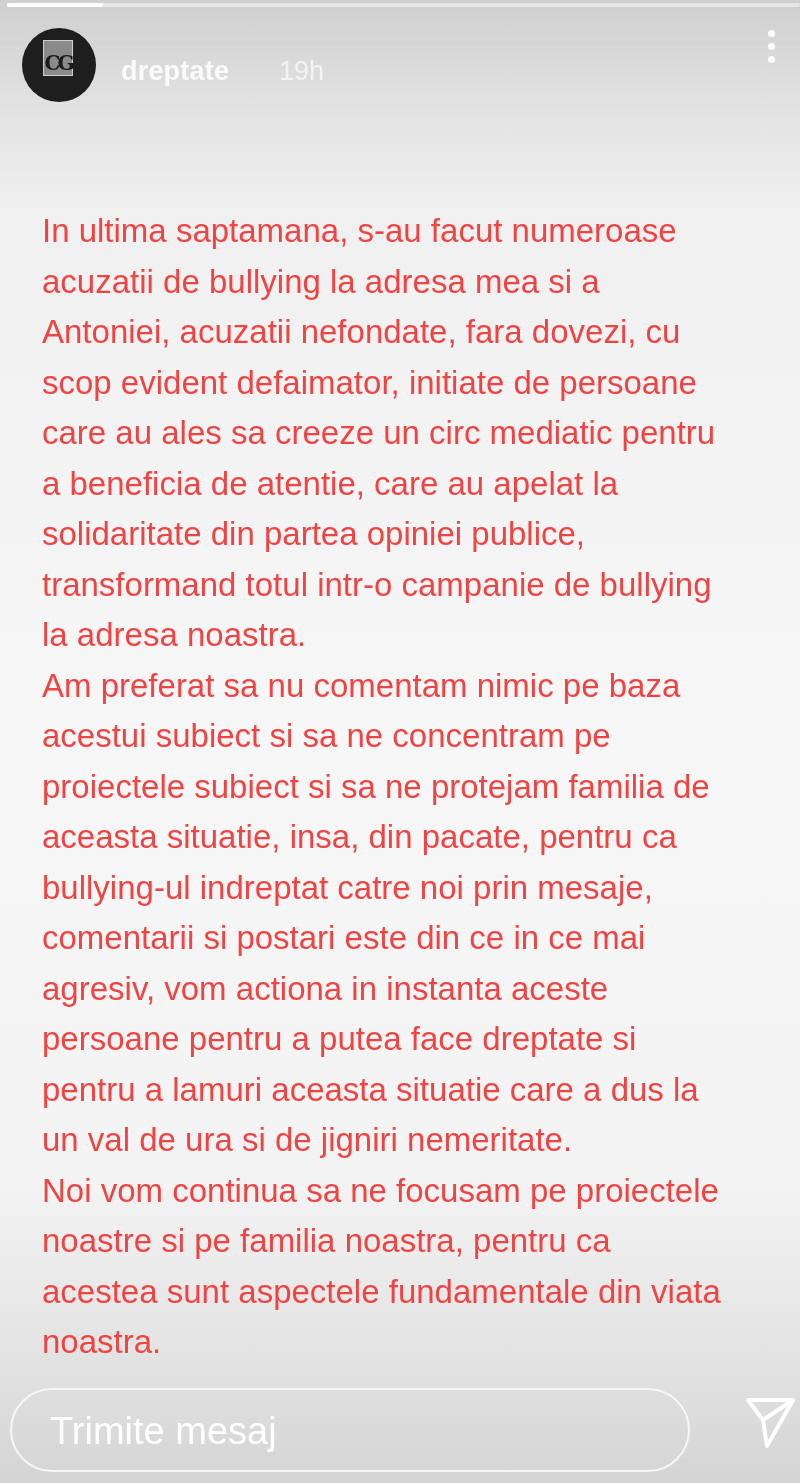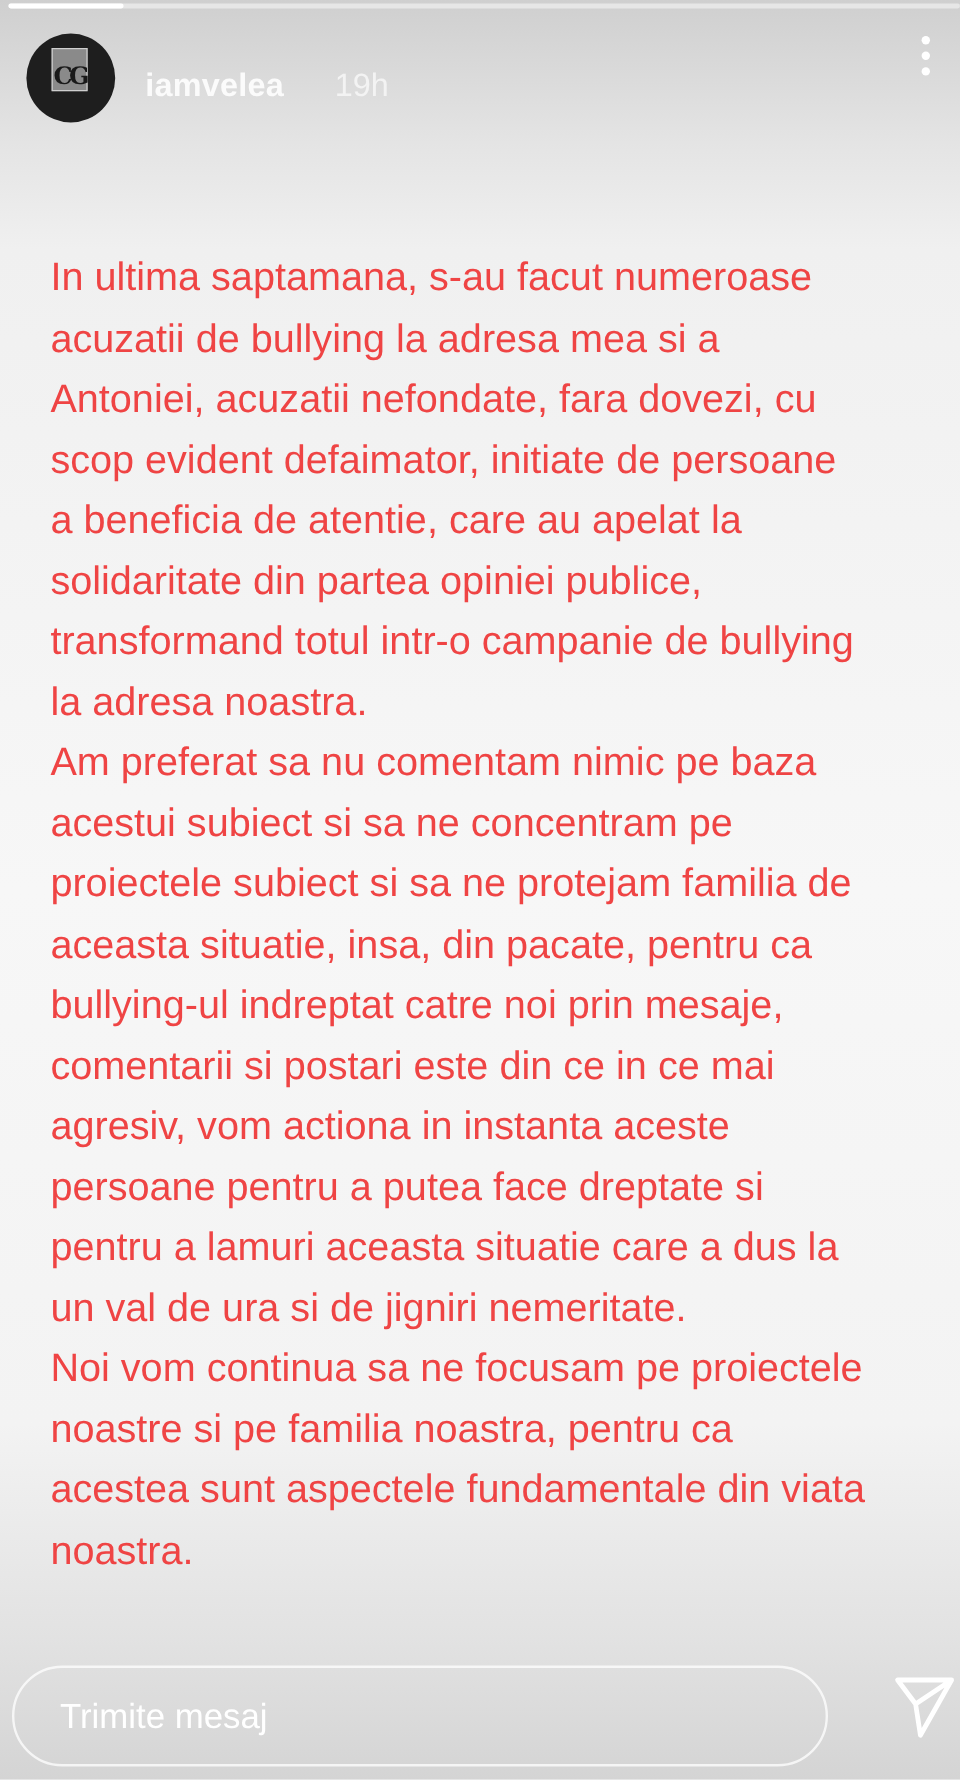--- a/index.html
+++ b/index.html
@@ -14,52 +14,53 @@
   .avatar { position:absolute; left:0; top:0; width:74px; height:74px; border-radius:50%; background:#1e1e1e; overflow:hidden; }
   .avatar .card { position:absolute; left:21px; top:12px; width:30px; height:36px; background:#8a8a8a; border:1px solid #cfcfcf; box-sizing:border-box; }
   .avatar .mono { position:absolute; left:0; right:0; top:10px; text-align:center; color:#1a1a1a; font-family:"DejaVu Serif", serif; font-size:20px; font-weight:bold; letter-spacing:-3px; }
   .username { position:absolute; left:99px; top:28px; color:#fbfbfb; font-weight:bold; font-size:27px; letter-spacing:0.2px; }
   .time { position:absolute; left:257px; top:28px; color:#f3f3f3; font-size:27px; }
   .more { position:absolute; right:24px; top:30px; width:8px; height:40px; }
   .more span { display:block; width:7px; height:7px; border-radius:50%; background:#fff; margin-bottom:6px; }
   .content { position:absolute; left:42px; top:206px; width:750px; color:#ef4444; font-size:33px; line-height:50.5px; }
   .content .line { display:block; white-space:nowrap; }
   .composer { position:absolute; left:10px; top:1388px; width:680px; height:84px; border:2px solid rgba(255,255,255,0.75); border-radius:42px; box-sizing:border-box; }
-  .composer input { position:absolute; left:36px; top:18px; width:600px; height:44px; border:none; background:transparent; font-family:"Liberation Sans", sans-serif; font-size:29px; color:#fff; outline:none; }
+  .composer input { position:absolute; left:36px; top:18px; width:600px; height:44px; border:none; background:transparent; font-family:"Liberation Sans", sans-serif; font-size:38px; color:#fff; outline:none; }
   .composer input::placeholder { color:#ffffff; }
   .send { position:absolute; left:745px; top:1394px; width:52px; height:56px; }
 </style>
 </head>
 <body>
 
 <div class="progress-track">
   <div class="progress-fill"></div>
 </div>
 
 <div class="header">
   <div class="avatar">
     <div class="card">
       <div class="mono">CG</div>
     </div>
   </div>
-  <span class="username">iamvelea</span>
+  <span class="username">dreptate</span>
   <span class="time">19h</span>
 </div>
 
 <div class="more">
   <span></span>
   <span></span>
   <span></span>
 </div>
 
 <div class="content">
   <span class="line">In ultima saptamana, s-au facut numeroase</span>
   <span class="line">acuzatii de bullying la adresa mea si a</span>
   <span class="line">Antoniei, acuzatii nefondate, fara dovezi, cu</span>
   <span class="line">scop evident defaimator, initiate de persoane</span>
+  <span class="line">care au ales sa creeze un circ mediatic pentru</span>
   <span class="line">a beneficia de atentie, care au apelat la</span>
   <span class="line">solidaritate din partea opiniei publice,</span>
   <span class="line">transformand totul intr-o campanie de bullying</span>
   <span class="line">la adresa noastra.</span>
   <span class="line">Am preferat sa nu comentam nimic pe baza</span>
   <span class="line">acestui subiect si sa ne concentram pe</span>
   <span class="line">proiectele subiect si sa ne protejam familia de</span>
   <span class="line">aceasta situatie, insa, din pacate, pentru ca</span>
   <span class="line">bullying-ul indreptat catre noi prin mesaje,</span>
   <span class="line">comentarii si postari este din ce in ce mai</span>

